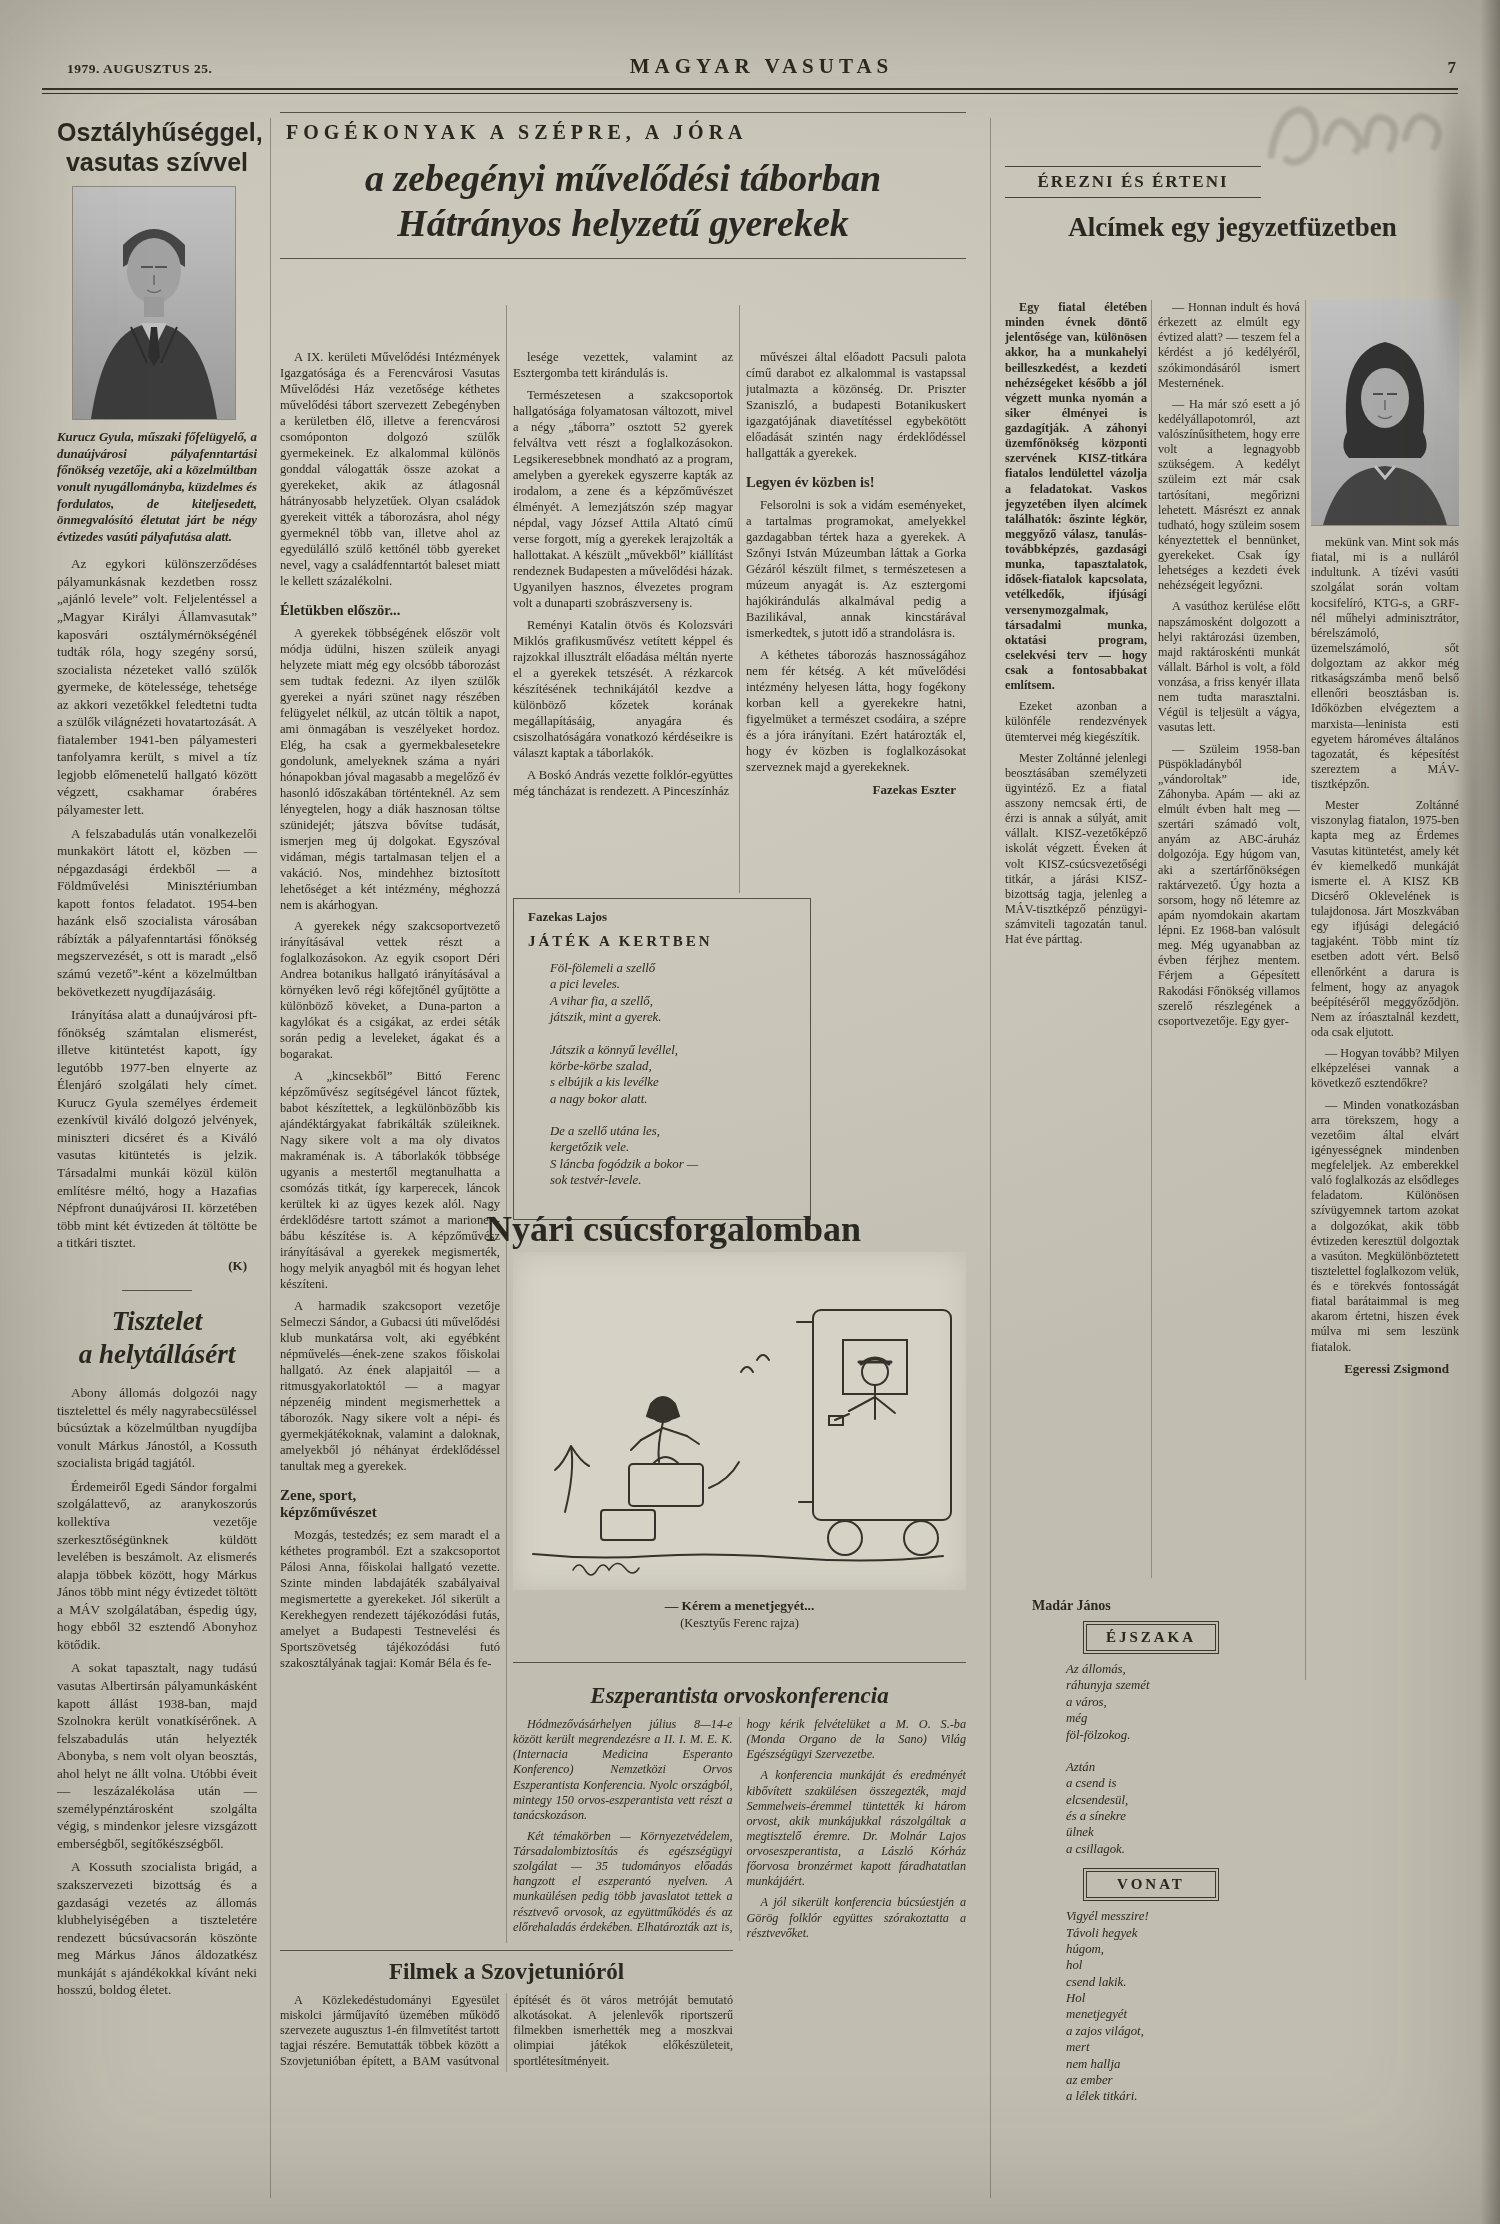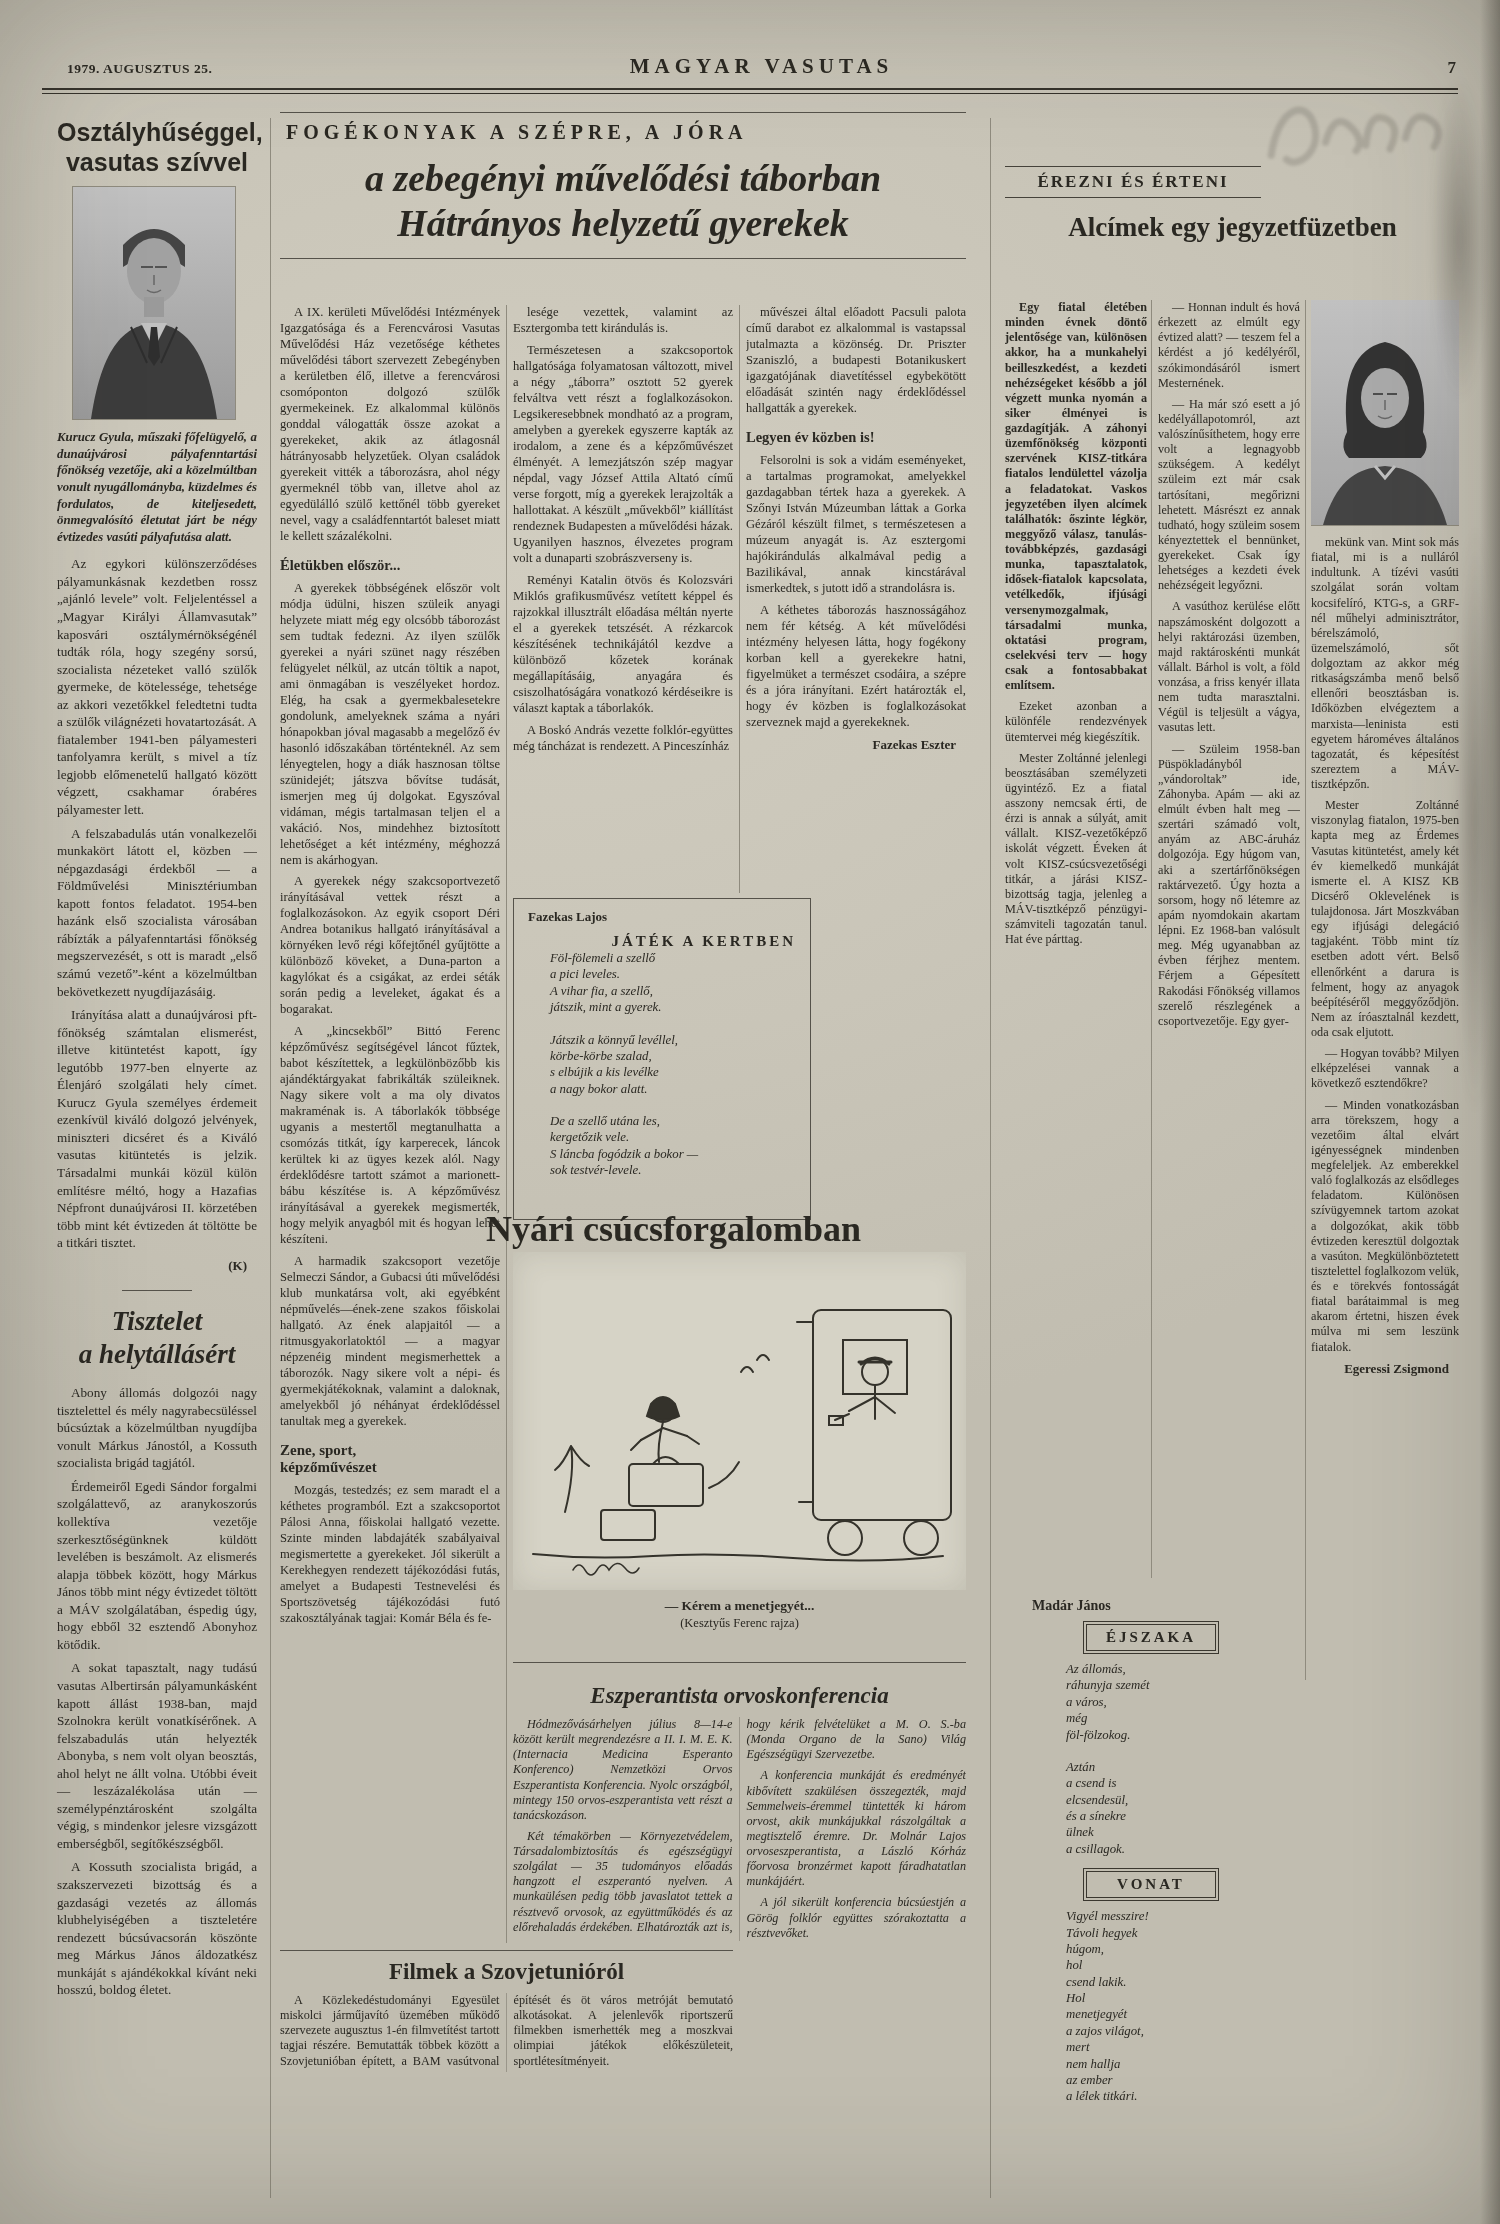--- a/index.html
+++ b/index.html
@@ -46,29 +46,29 @@
     line-height:1.3;margin-bottom:10px;}
   .divider{width:70px;border-top:1px solid #55524a;margin:16px auto 14px;}
   .leftcol h3{margin:2px 0 12px;font-style:italic;font-weight:bold;font-size:27px;
     line-height:1.25;text-align:center;}
 
   
   .mainhead{position:absolute;left:280px;width:686px;top:112px;border-top:1px solid #55524a;
     border-bottom:1px solid #55524a;padding:8px 0 12px;}
   .kicker{font-weight:bold;font-size:20px;letter-spacing:5px;padding-left:6px;margin-bottom:12px;}
   .mainhead .hl{font-style:italic;font-weight:bold;font-size:38px;line-height:1.18;text-align:center;}
-  .mcol{position:absolute;width:220px;overflow:hidden;}
+  .mcol{position:absolute;width:220px;overflow:hidden;margin-top:45px;}
   .mcol1{left:280px;top:305px;height:1640px;}
   .mcol2{left:513px;top:305px;height:588px;}
   .mcol3{left:746px;top:305px;height:588px;}
 
   .poembox{position:absolute;left:513px;top:898px;width:268px;height:300px;
     border:1px solid #55524a;padding:10px 14px;overflow:hidden;}
   .poembox .pauthor{font-weight:bold;font-size:13px;margin-bottom:8px;}
-  .poembox .ptitle{font-weight:bold;font-size:15px;letter-spacing:3px;text-align:right;}
+  .poembox .ptitle{font-weight:bold;font-size:15px;letter-spacing:3px;text-align:left;margin-bottom:10px;}
   .verse div{font-style:italic;font-size:12.8px;line-height:1.28;min-height:16px;padding-left:34px;}
   .poembox .verse div{padding-left:22px;}
 
   .cartoonhead{position:absolute;left:486px;top:1208px;width:453px;text-align:left;
     font-weight:bold;font-size:36px;}
   .cartoon{position:absolute;left:513px;top:1252px;width:453px;height:338px;
     background:#d6d3c6;box-shadow:inset 0 0 30px rgba(70,65,55,.15);}
   .cartooncap{position:absolute;left:513px;top:1598px;width:453px;text-align:center;}
   .cartooncap .c1{font-weight:bold;font-size:13.5px;}
   .cartooncap .c2{font-size:12.5px;margin-top:2px;}

